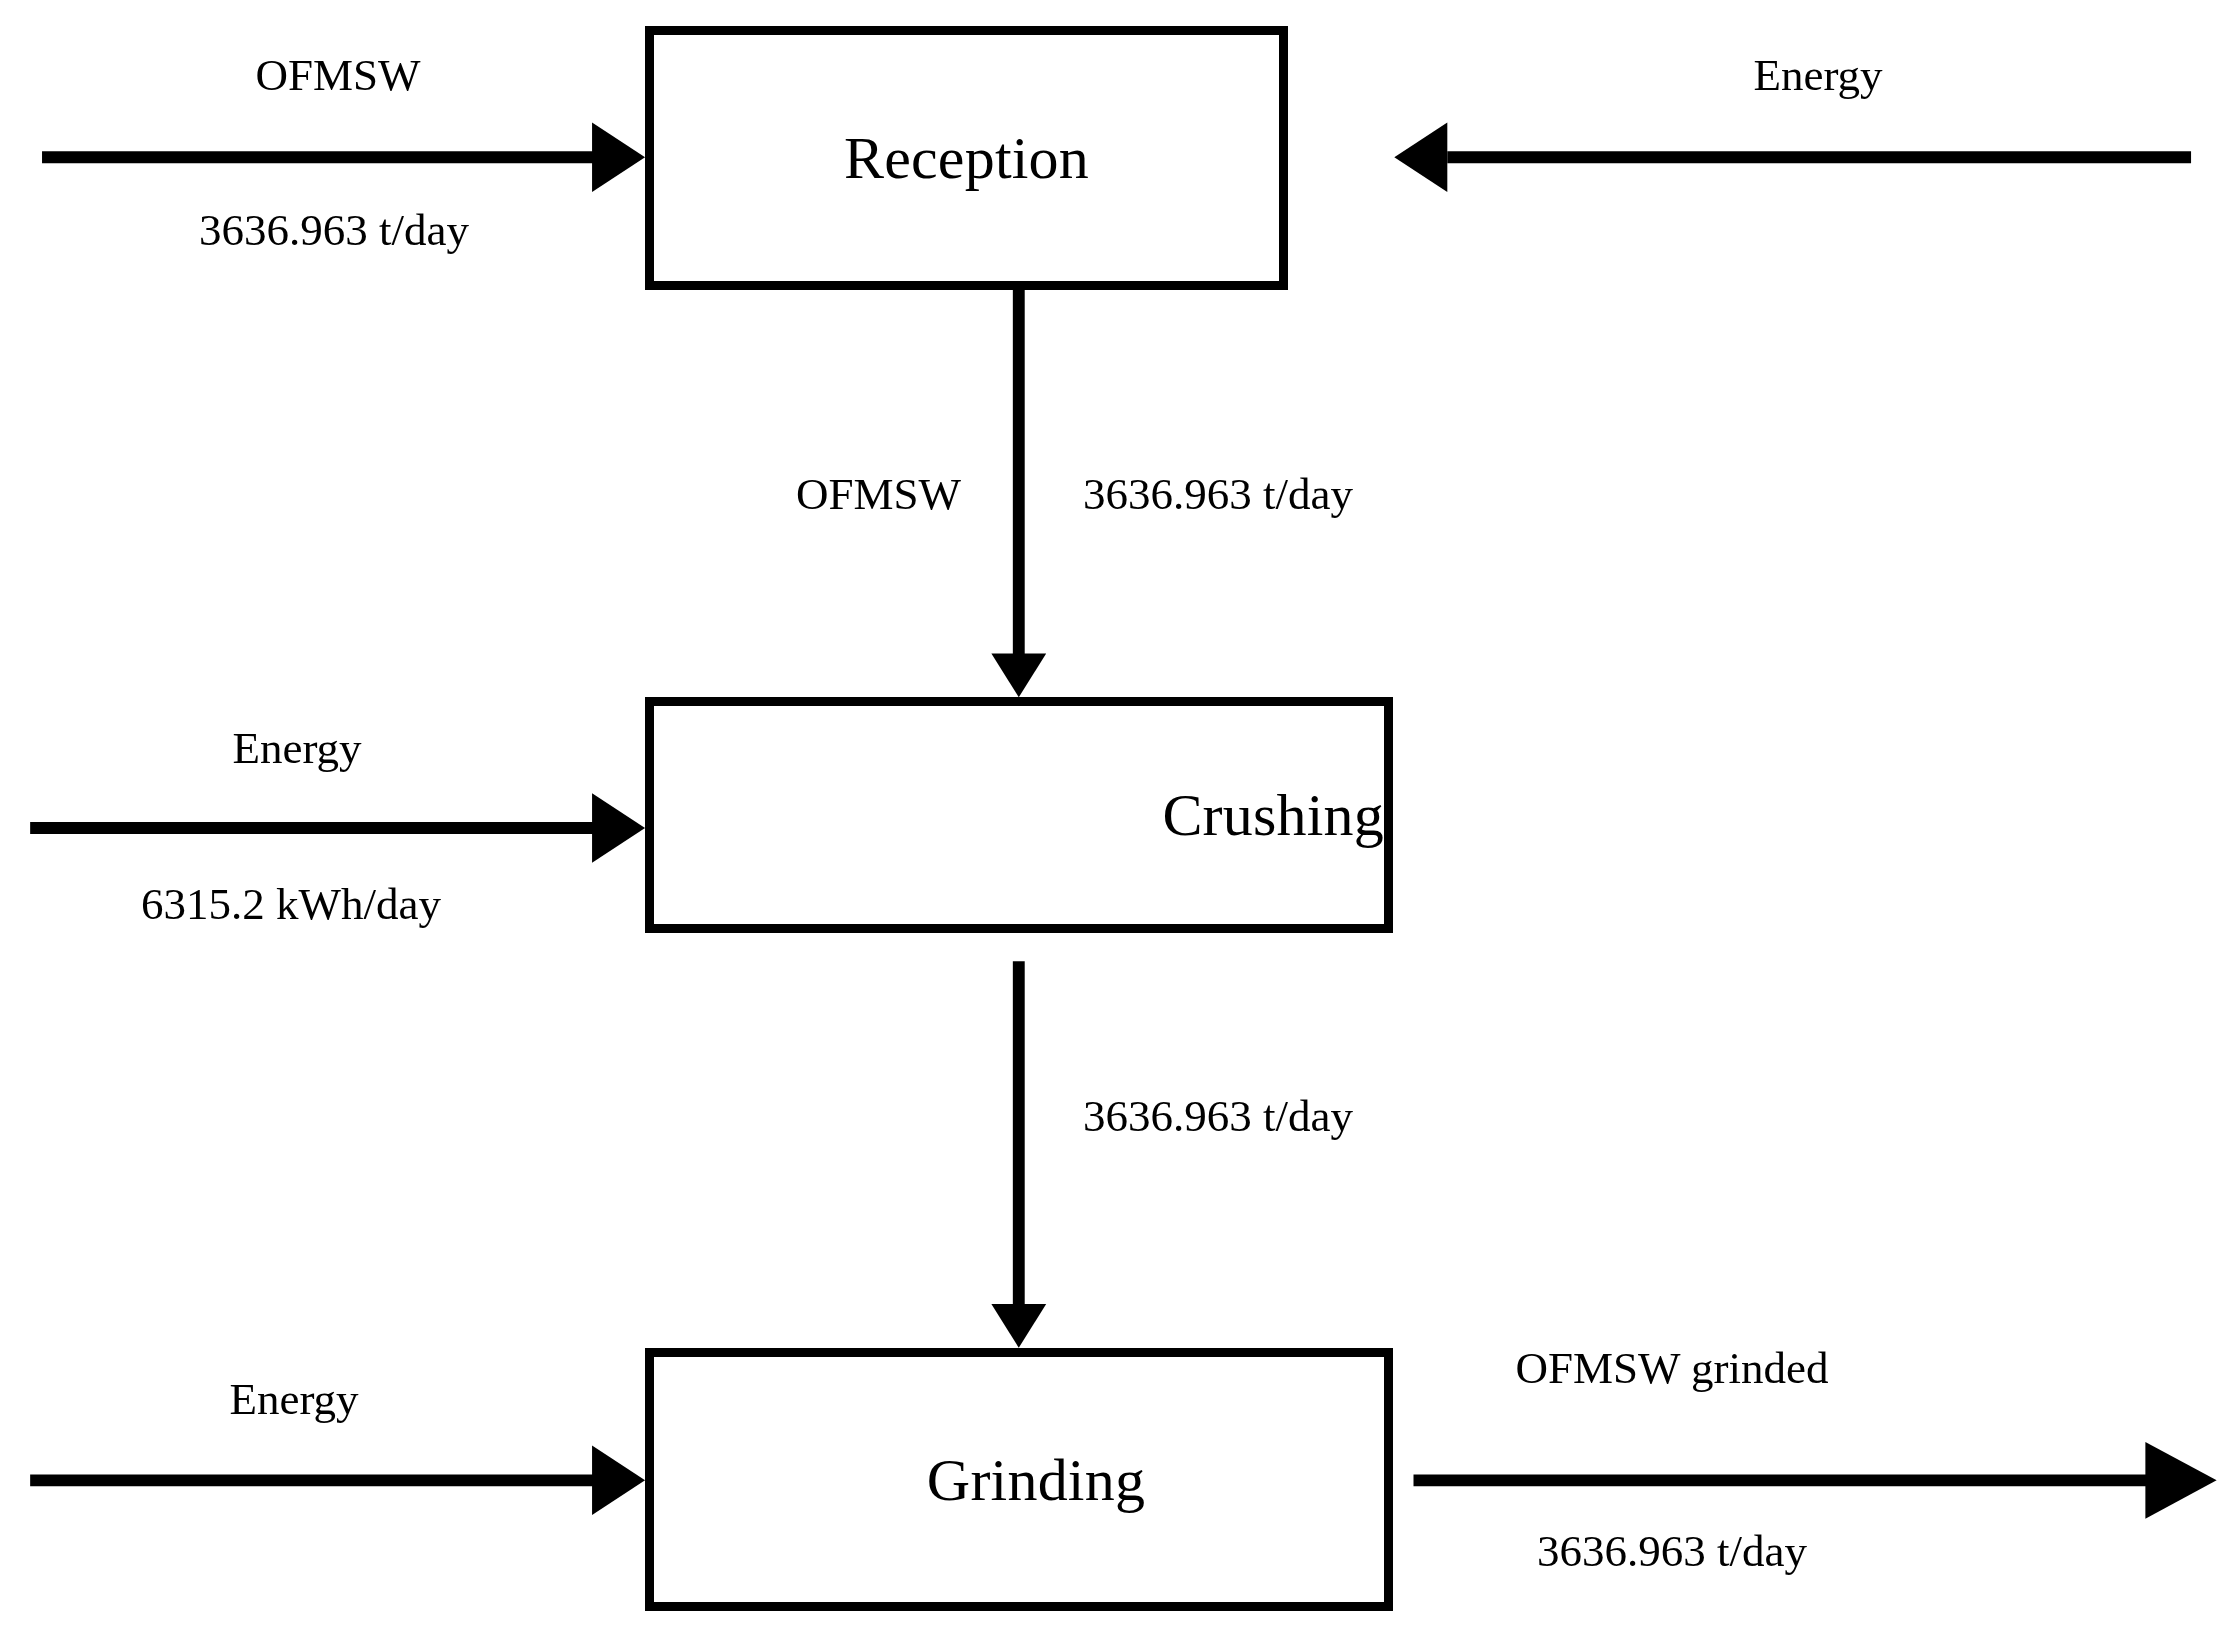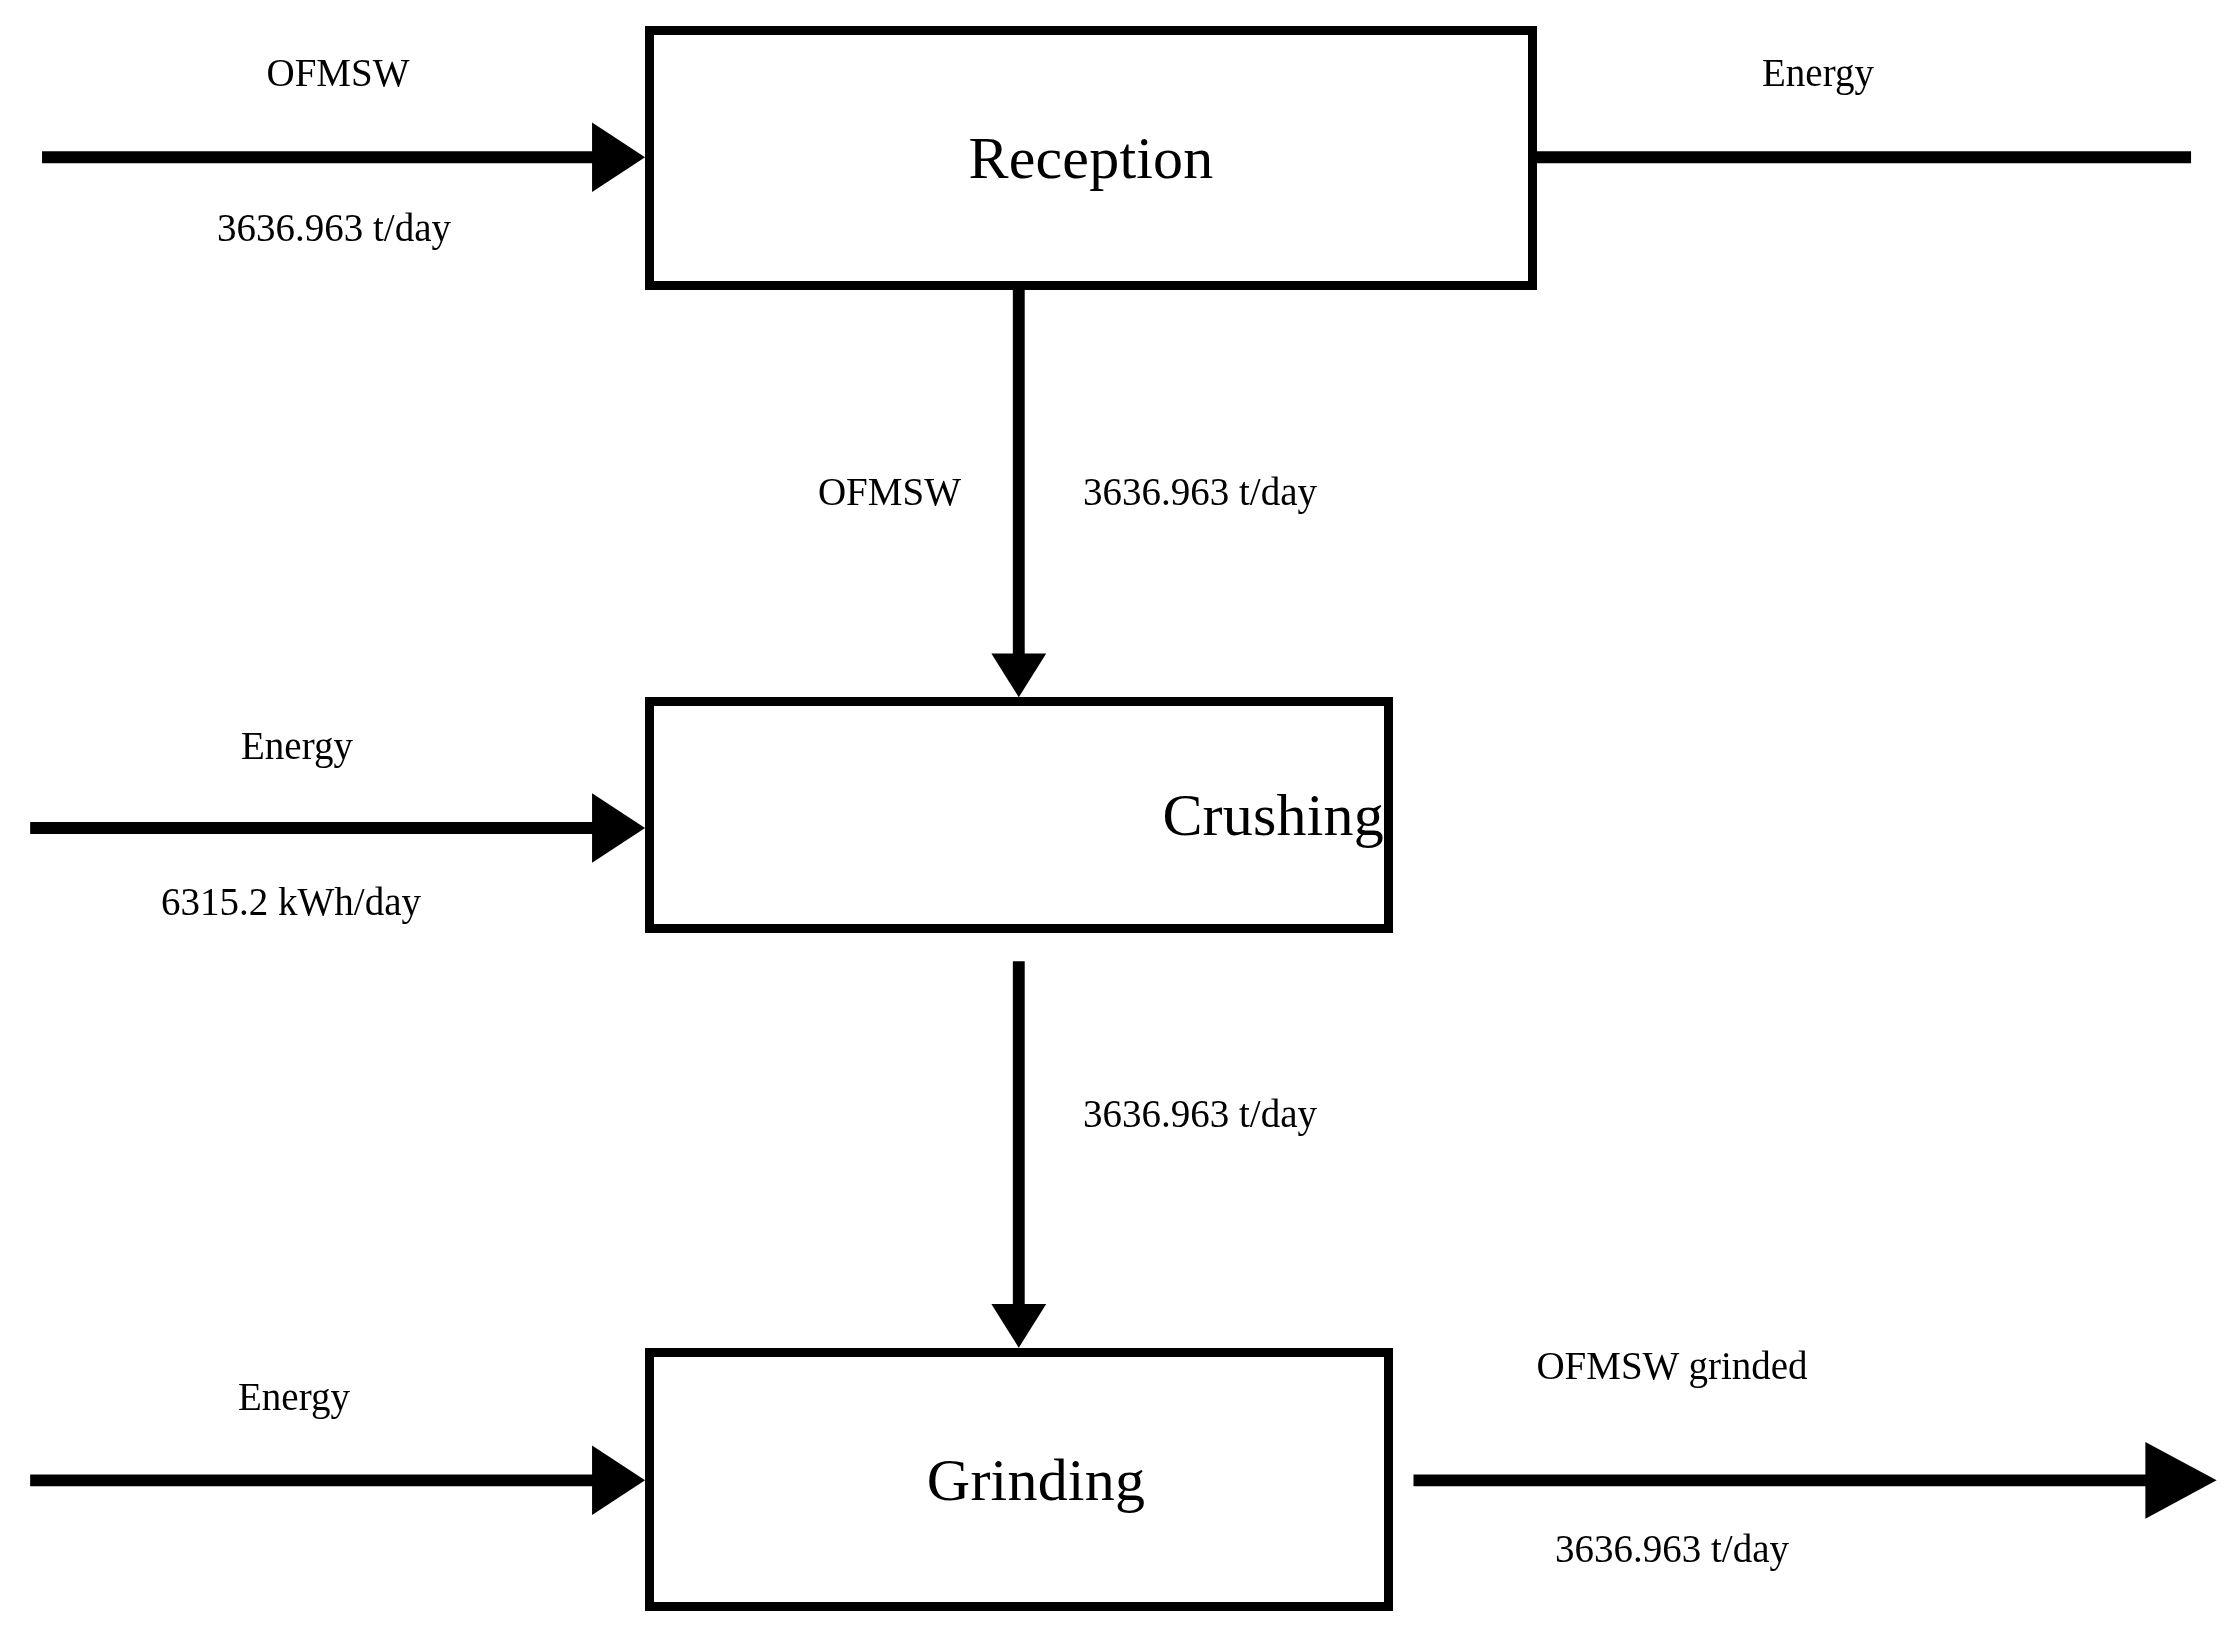--- a/index.html
+++ b/index.html
@@ -35,21 +35,21 @@
     justify-content: center;
   }
   .node-label {
     font-size: 60px;
     line-height: 1;
     letter-spacing: 0.2px;
     white-space: nowrap;
   }
   .flow-text {
     position: absolute;
-    font-size: 39px;
+    font-size: 45px;
     line-height: 1;
     white-space: nowrap;
   }
   .ft-center { transform: translateX(-50%); }
   .ft-right  { transform: translateX(-100%); }
 </style>
 </head>
 <body>
 
 <div id="diagram">
@@ -86,21 +86,21 @@
       <polygon points="648,1582 706,1620 648,1658"></polygon>
     </g>
 
     <g>
       <line x1="1547" y1="1620" x2="2360" y2="1620" stroke="#000" stroke-width="13"></line>
       <polygon points="2348,1578 2426,1620 2348,1662"></polygon>
     </g>
 
   </svg>
 
-  <div class="node-box" style="left:645px; top:25.6px; width:892px; height:264px;">
+  <div class="node-box" style="left:645px; top:25.6px; width:643px; height:264px;">
     <span class="node-label">Reception</span>
   </div>
 
   <div class="node-box" style="left:645px; top:697px; width:748px; height:236px;justify-content:flex-end;">
     <span class="node-label">Crushing</span>
   </div>
 
   <div class="node-box" style="left:645px; top:1348px; width:748px; height:263px;padding-left:34px;">
     <span class="node-label">Grinding</span>
   </div>

